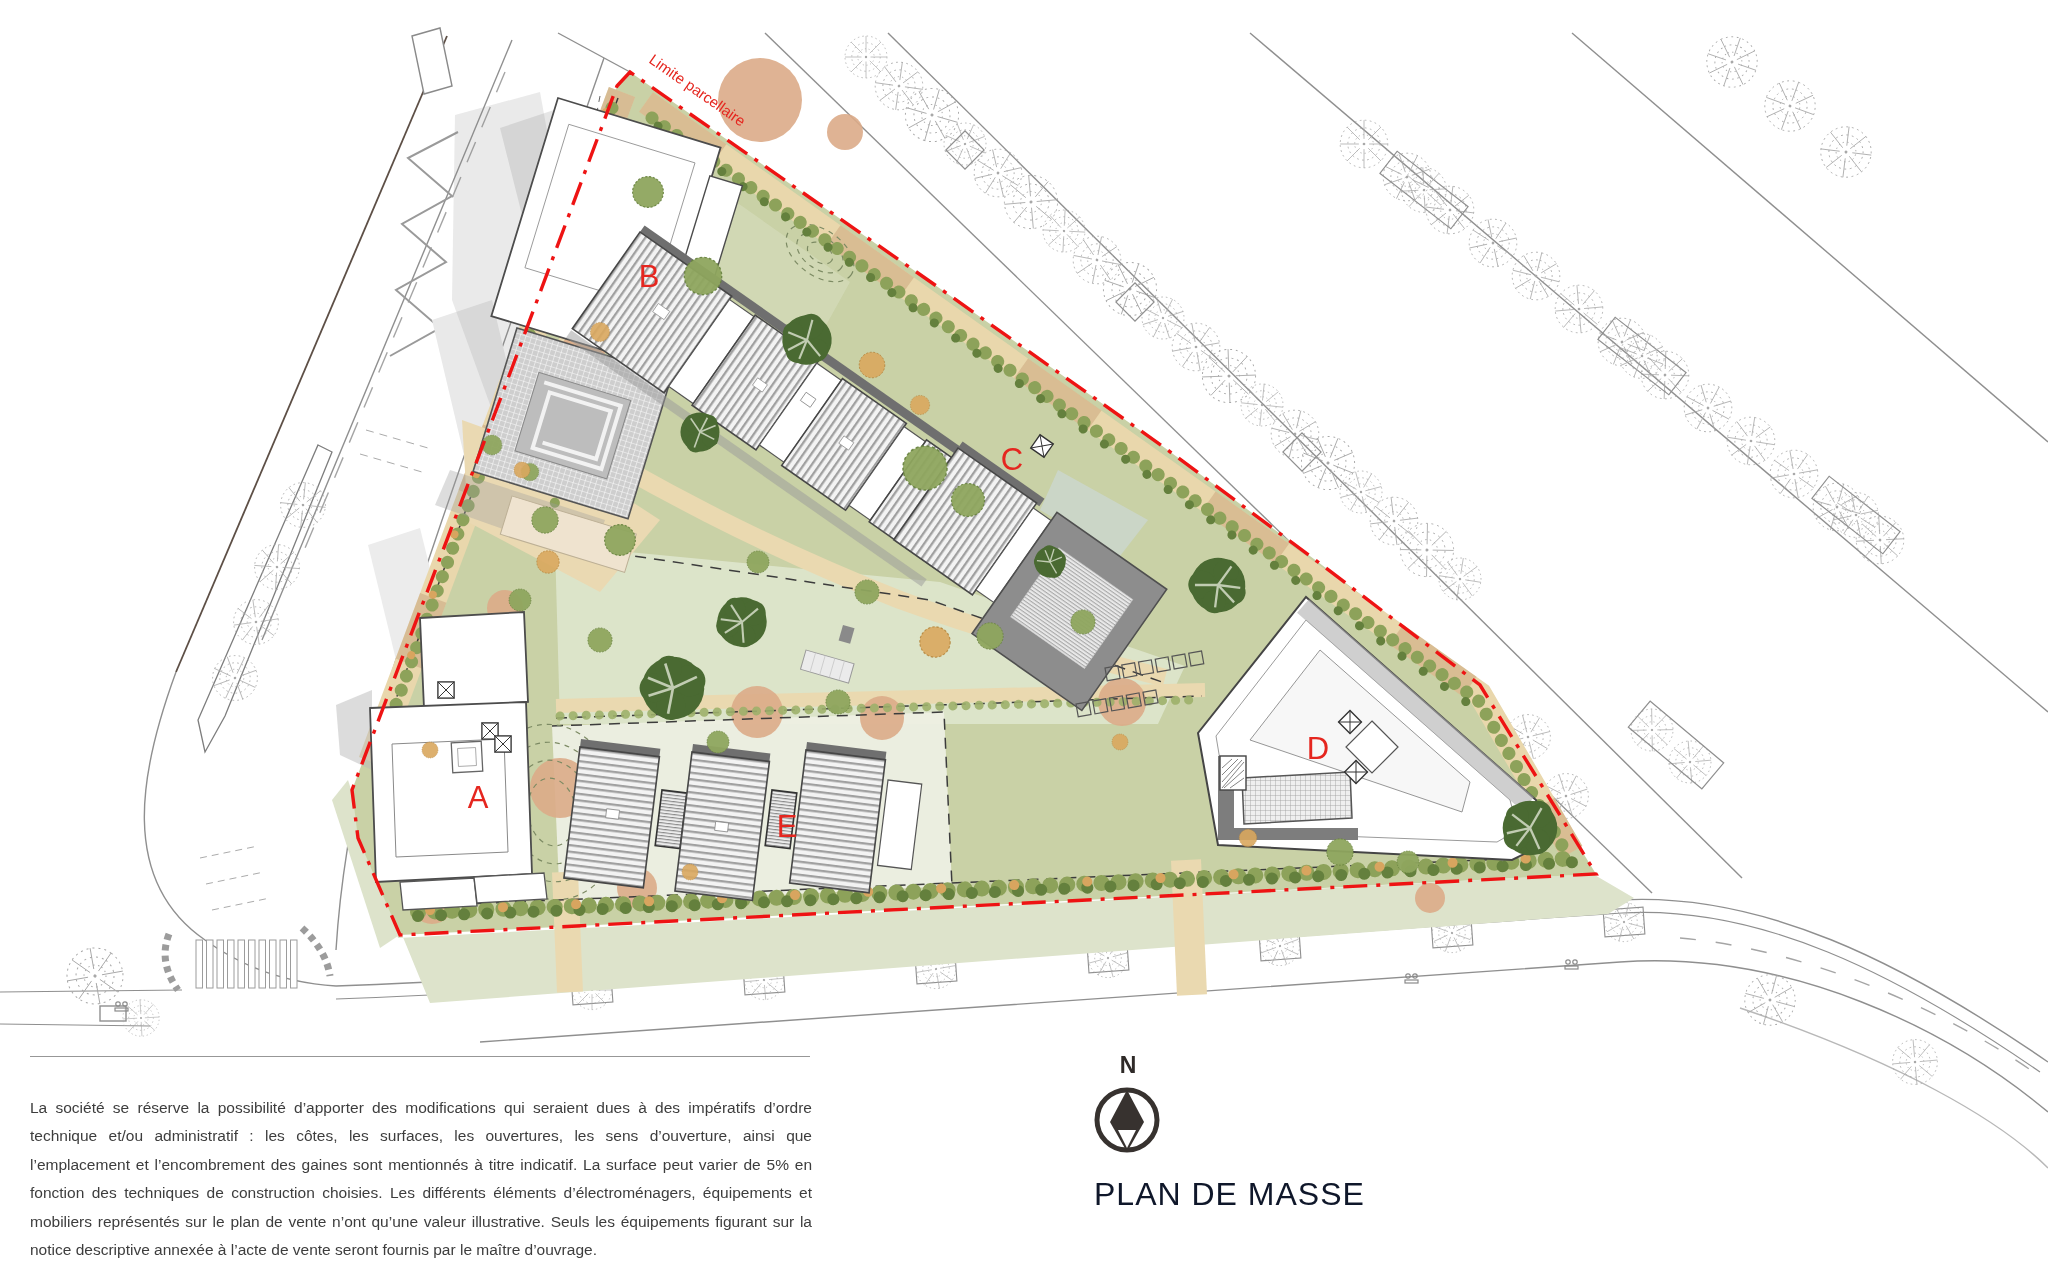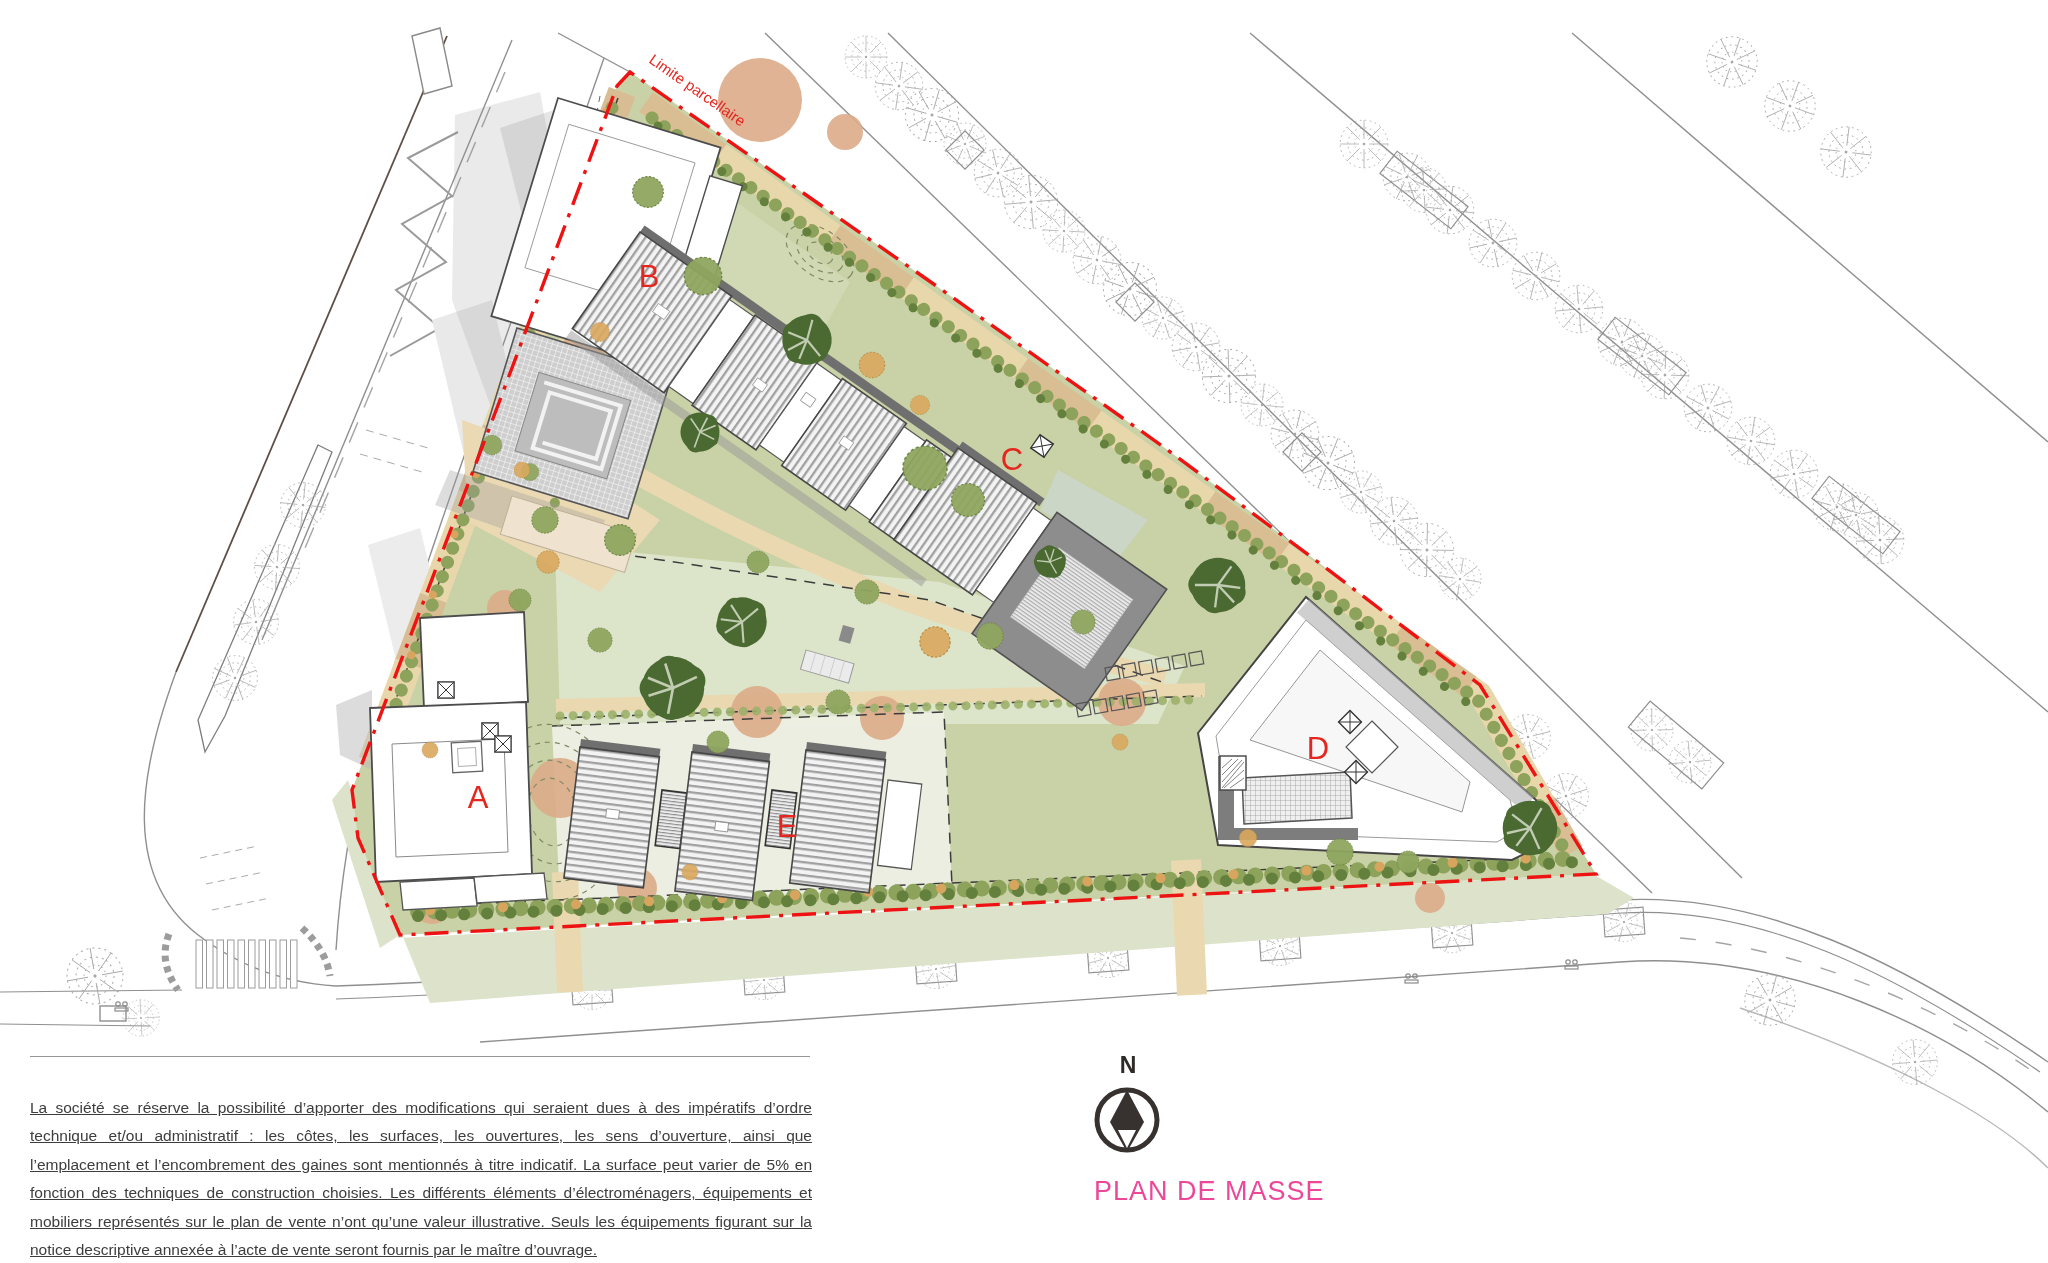--- a/index.html
+++ b/index.html
@@ -3,25 +3,25 @@
 <meta charset="utf-8">
 <style>
   html,body{margin:0;padding:0;background:#ffffff;}
   .page{position:relative;width:2048px;height:1263px;background:#fff;overflow:hidden;
         font-family:"Liberation Sans",sans-serif;}
   .plan-svg{position:absolute;left:0;top:0;}
   .bl{font-family:"Liberation Sans",sans-serif;font-size:31px;fill:#e5261f;text-anchor:middle;}
   .limite{font-family:"Liberation Sans",sans-serif;font-size:15px;fill:#e5261f;}
   .divider{position:absolute;left:30px;top:1056px;width:780px;border-top:1.5px solid #979797;}
   .disclaimer{position:absolute;left:30px;top:1078px;width:782px;font-size:15.5px;line-height:28.5px;
-              text-align:justify;color:#3d3d3d;text-decoration:underline;}
+              text-align:justify;color:#3d3d3d;}
   .north-label{position:absolute;left:1108px;top:1052px;width:40px;text-align:center;
                font-weight:bold;font-size:23px;color:#2f2a28;}
   .compass-icon{position:absolute;left:1092px;top:1082px;}
-  .plan-title{position:absolute;left:1094px;top:1176px;font-size:27px;color:#ec4899;letter-spacing:1px;}
+  .plan-title{position:absolute;left:1094px;top:1176px;font-size:32px;color:#0f172a;letter-spacing:1px;}
 </style>
 </head>
 <body>
 
 <div class="page">
 
 <svg id="plan" class="plan-svg" width="2048" height="1263" viewBox="0 0 2048 1263">
   <defs>
     <pattern id="ribsV" width="6.5" height="6.5" patternUnits="userSpaceOnUse">
       <rect width="6.5" height="6.5" fill="#f3f3f3"></rect>

